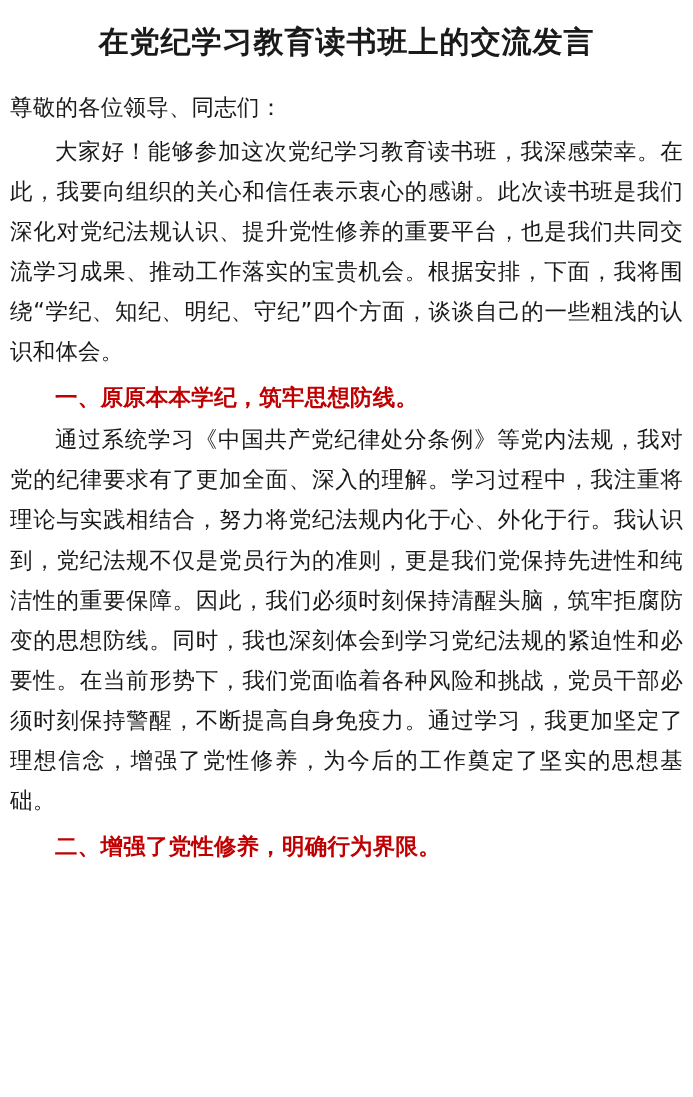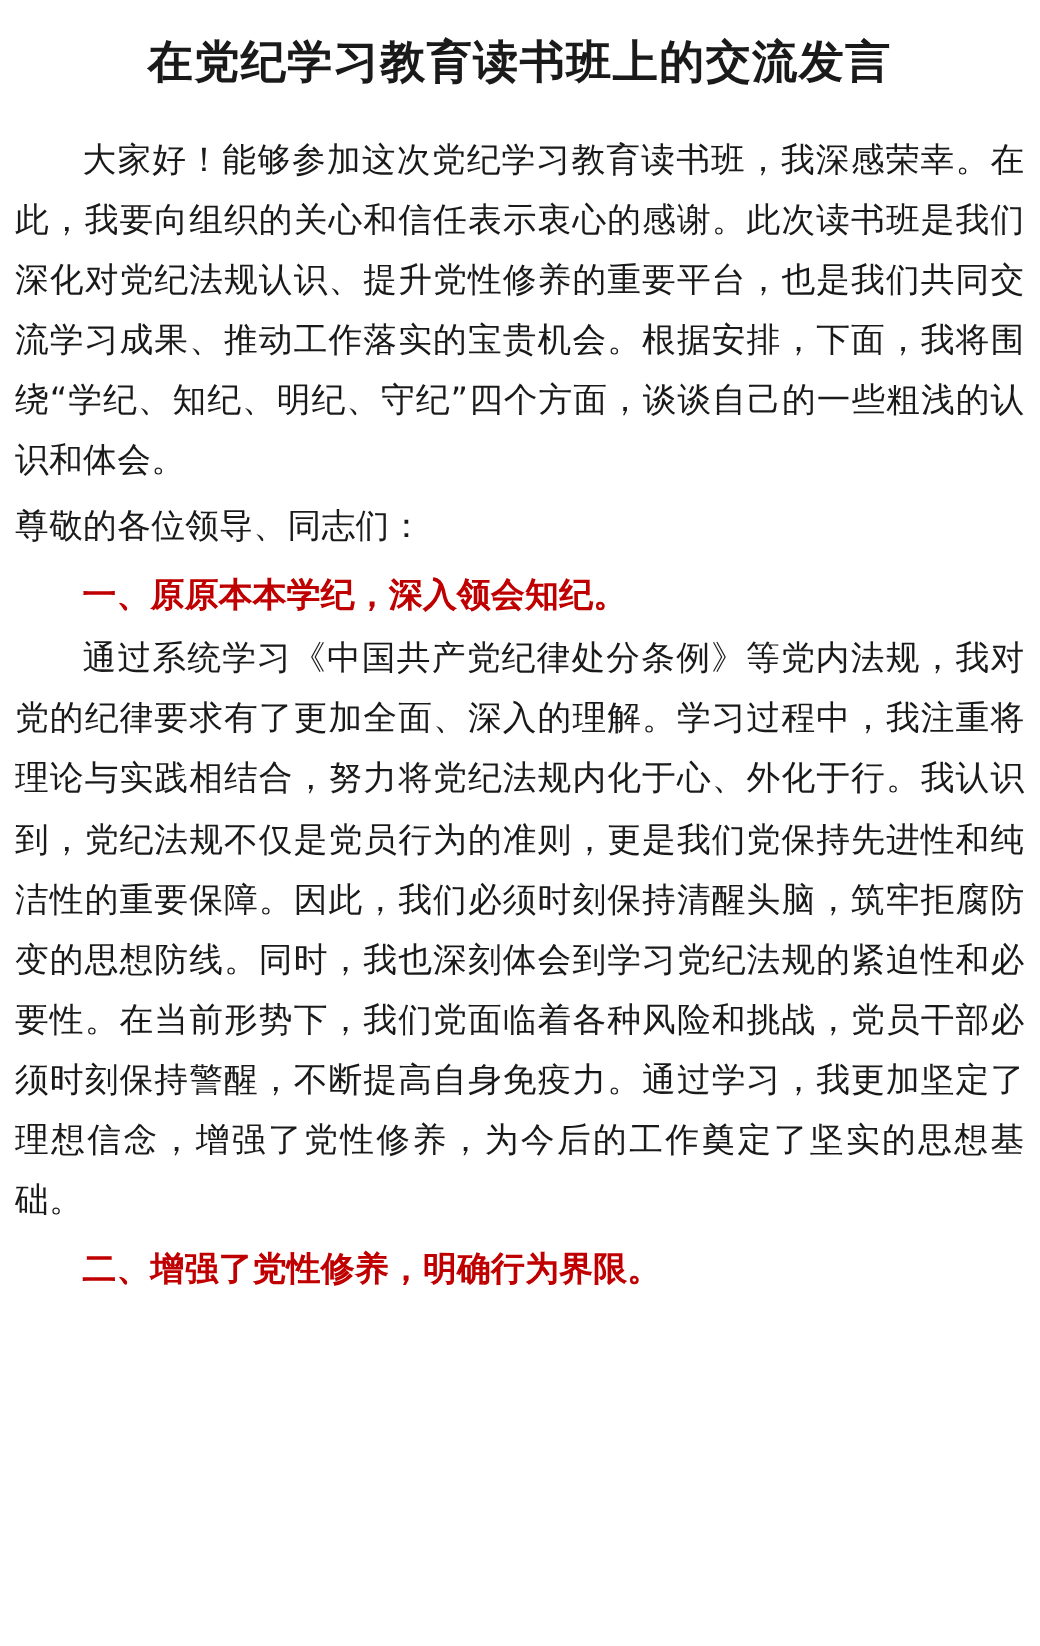--- a/index.html
+++ b/index.html
@@ -54,23 +54,23 @@
     letter-spacing: 0.2px;
   }
 </style>
 </head>
 <body>
 
 <div class="page">
 
   <h1 class="doc-title">在党纪学习教育读书班上的交流发言</h1>
 
+  <p class="para">尊敬的各位领导、同志们：</p>
+
   <p class="para indent">大家好！能够参加这次党纪学习教育读书班，我深感荣幸。在此，我要向组织的关心和信任表示衷心的感谢。此次读书班是我们深化对党纪法规认识、提升党性修养的重要平台，也是我们共同交流学习成果、推动工作落实的宝贵机会。根据安排，下面，我将围绕“学纪、知纪、明纪、守纪”四个方面，谈谈自己的一些粗浅的认识和体会。</p>
 
-  <p class="para">尊敬的各位领导、同志们：</p>
-
-  <p class="heading">一、原原本本学纪，深入领会知纪。</p>
+  <p class="heading">一、原原本本学纪，筑牢思想防线。</p>
 
   <p class="para indent">通过系统学习《中国共产党纪律处分条例》等党内法规，我对党的纪律要求有了更加全面、深入的理解。学习过程中，我注重将理论与实践相结合，努力将党纪法规内化于心、外化于行。我认识到，党纪法规不仅是党员行为的准则，更是我们党保持先进性和纯洁性的重要保障。因此，我们必须时刻保持清醒头脑，筑牢拒腐防变的思想防线。同时，我也深刻体会到学习党纪法规的紧迫性和必要性。在当前形势下，我们党面临着各种风险和挑战，党员干部必须时刻保持警醒，不断提高自身免疫力。通过学习，我更加坚定了理想信念，增强了党性修养，为今后的工作奠定了坚实的思想基础。</p>
 
   <p class="heading">二、增强了党性修养，明确行为界限。</p>
 
 </div>
 
 </body></html>

